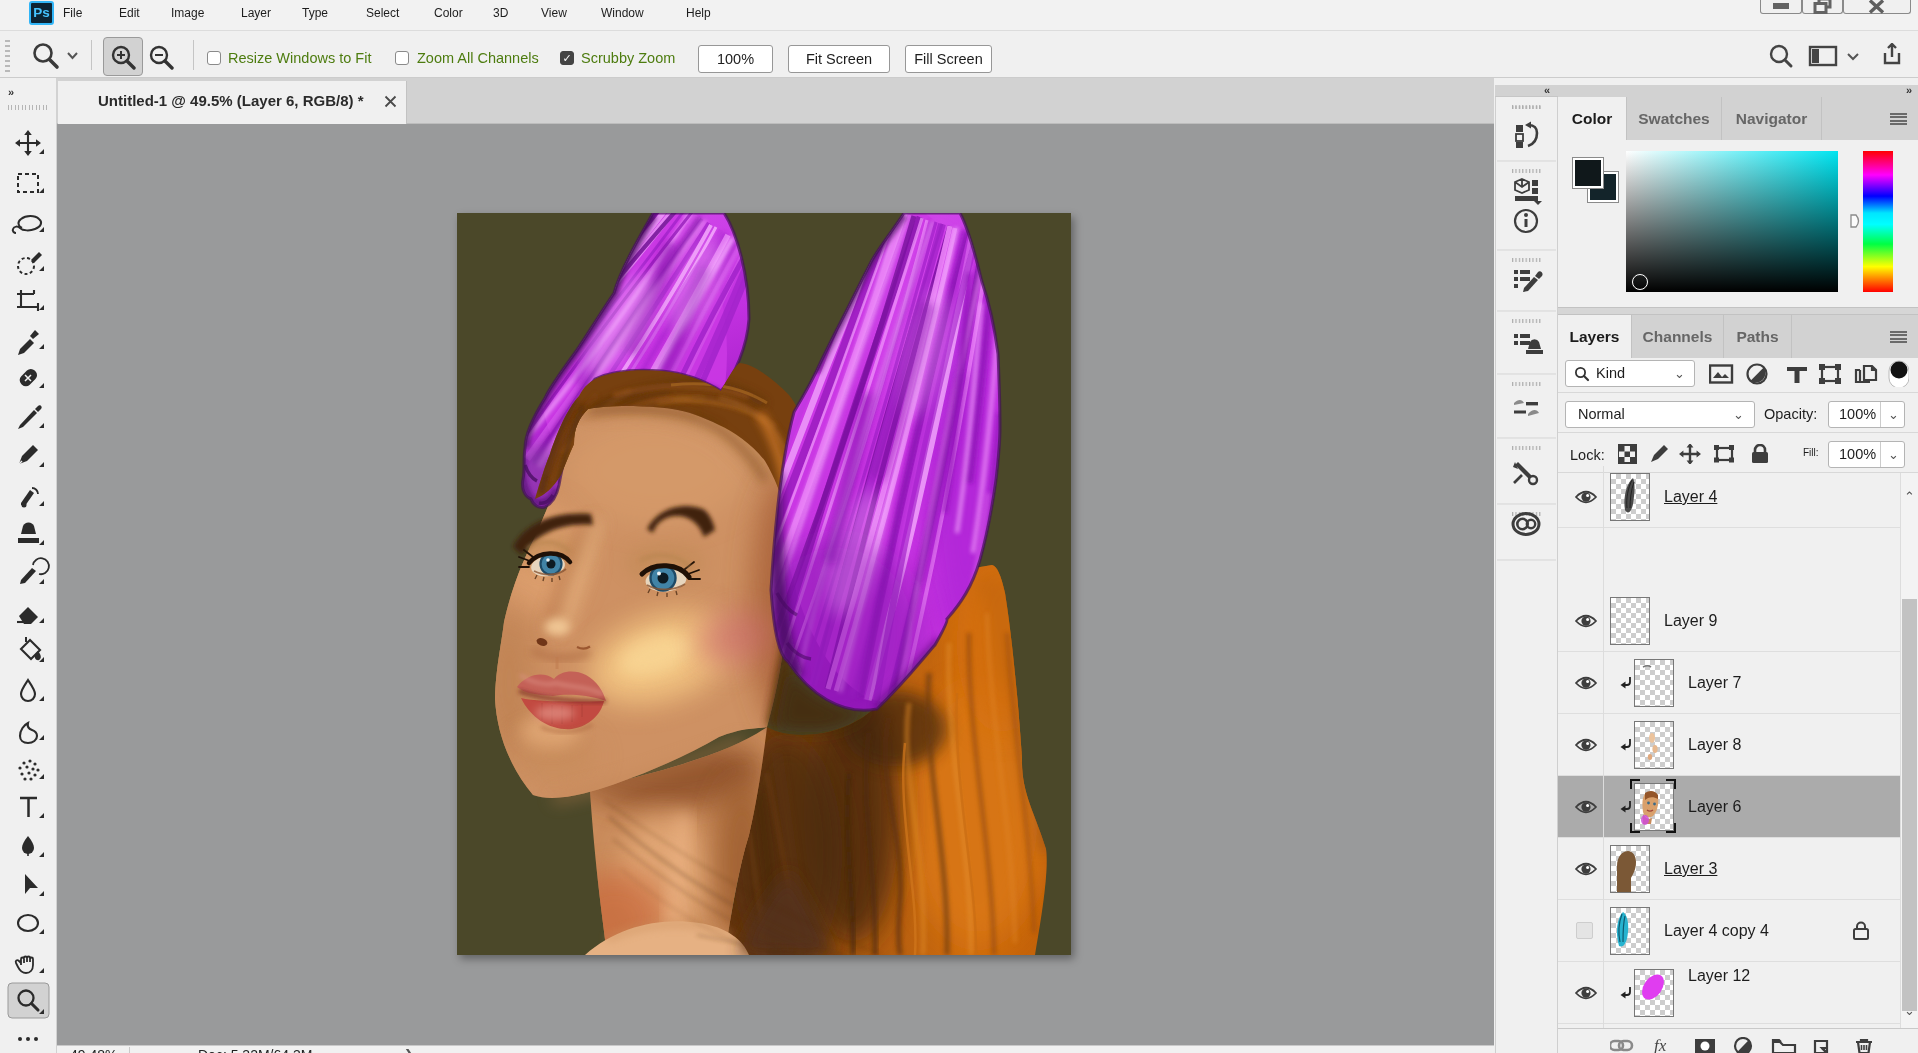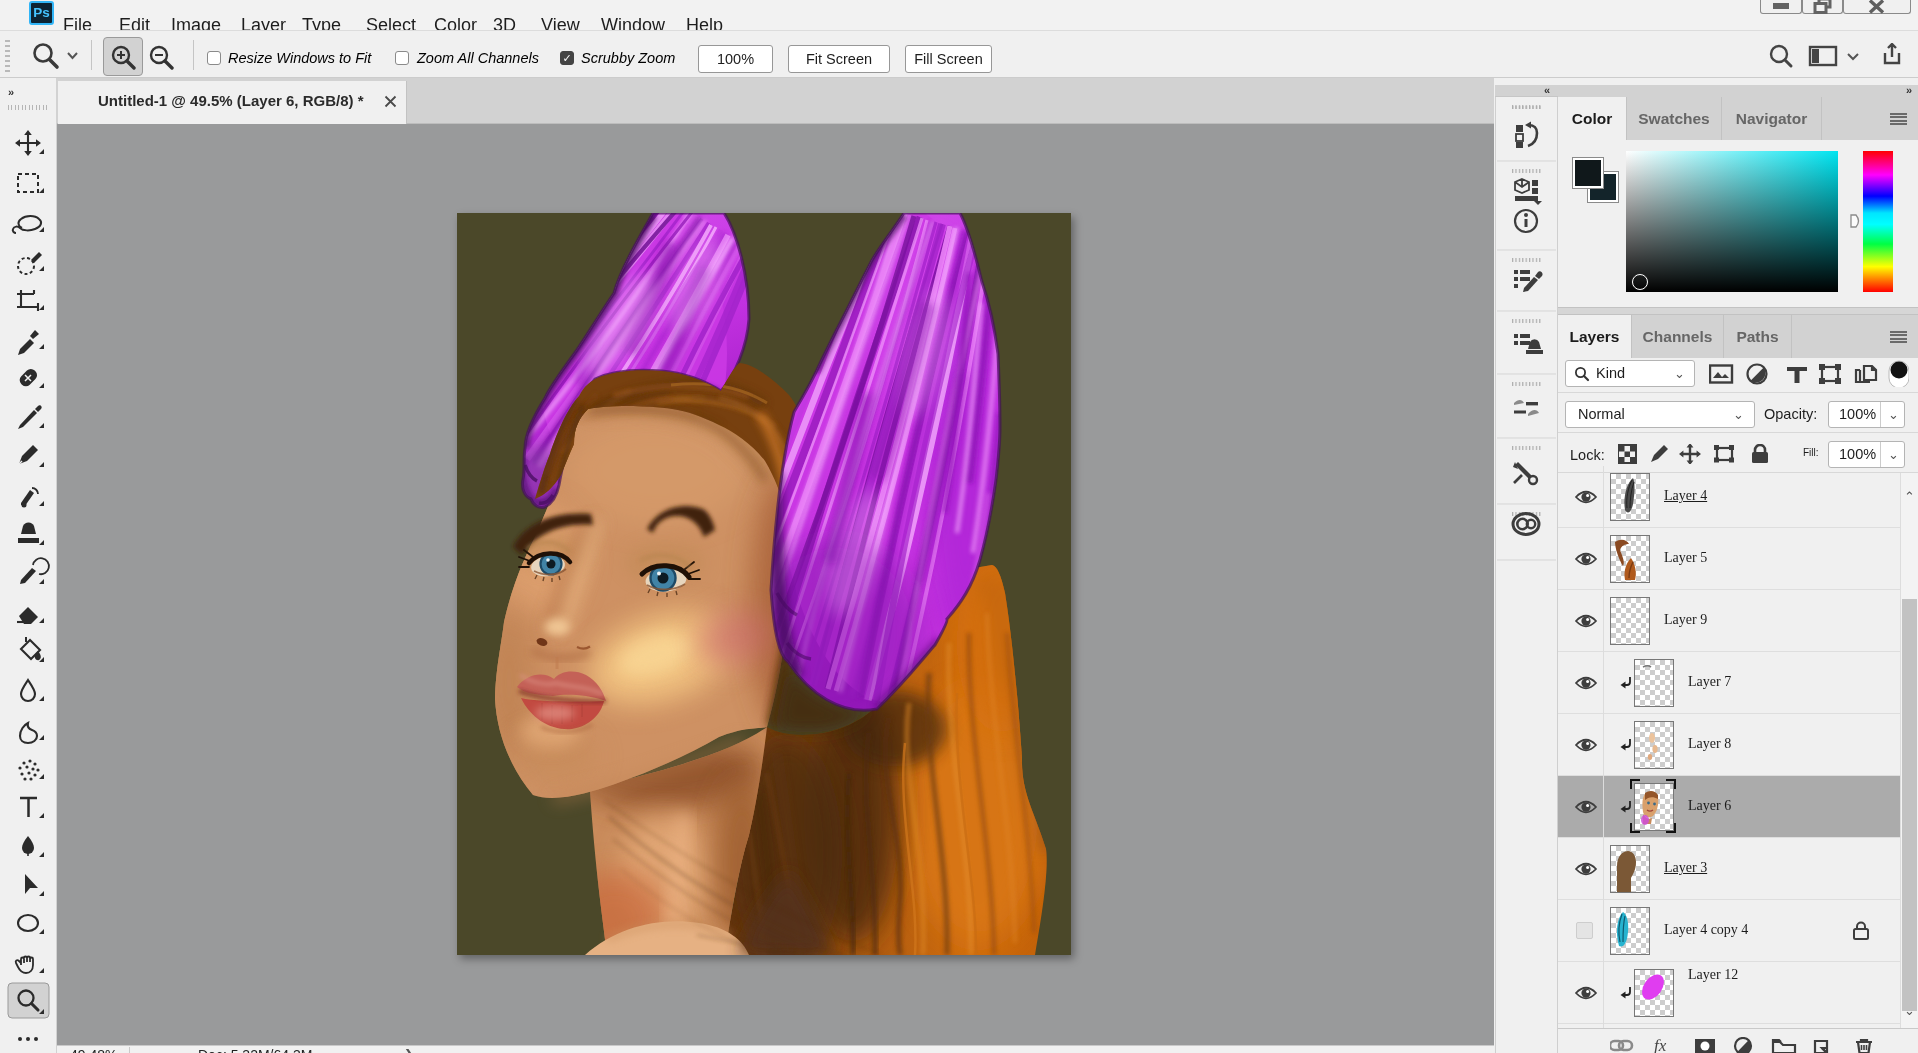--- a/index.html
+++ b/index.html
@@ -2,48 +2,48 @@
 <html><head>
 <meta charset="utf-8">
 <style>
   * { margin:0; padding:0; box-sizing:border-box; }
   html,body { width:1918px; height:1053px; overflow:hidden; font-family:"Liberation Sans", sans-serif; }
   body { background:#f0f0f0; position:relative; }
   .abs { position:absolute; }
   
   #menubar { left:0; top:0; width:1918px; height:30px; background:#f2f2f2; }
   #pslogo { left:29px; top:1px; width:25px; height:24px; background:#0c2333; border:2px solid #31b5f7; border-radius:3px; color:#45c3ff; font-size:13.5px; font-weight:bold; text-align:center; line-height:19px; }
-  .menuitem { top:0px; height:26px; line-height:26px; font-size:18px; color:#1d1d1d;margin-top:12px; }
+  .menuitem { top:0px; height:26px; line-height:26px; font-size:12px; color:#1d1d1d; }
   .winbtn { top:-6px; height:20px; border:1px solid #8a8a8a; border-top:none; background:#f0f0f0; border-radius:0 0 3px 3px; }
   
   #optbar { left:0; top:30px; width:1918px; height:48px; background:#f0f0f0; border-top:1px solid #dcdcdc; border-bottom:1px solid #ccc; }
   .optsep { top:40px; width:1px; height:30px; background:#c5c5c5; }
   .cb { top:51px; width:14px; height:14px; background:#fff; border:1px solid #8a8a8a; border-radius:3px; }
   .cb.on { background:#444; border-color:#444; color:#fff; font-size:11px; line-height:13px; text-align:center; }
-  .optlbl { top:46px; height:24px; line-height:24px; font-size:14.5px; color:#000000;font-style:italic; }
+  .optlbl { top:46px; height:24px; line-height:24px; font-size:14.5px; color:#4d7c0f; }
   .optbtn { top:45px; height:28px; background:#fff; border:1px solid #979797; border-radius:3px; font-size:14.5px; color:#1d1d1d; text-align:center; line-height:26px; }
   
   #toolbar { left:0; top:78px; width:57px; height:975px; background:#f0f0f0; border-right:1px solid #d2d2d2; }
   
   #tabbar { left:57px; top:78px; width:1437px; height:46px; background:#d2d2d2; border-bottom:1px solid #bdbdbd; }
   #doctab { width:349px; height:43px; background:#f0f0f0; border-right:1px solid #c2c2c2; }
   #canvas { left:57px; top:124px; width:1437px; height:921px; background:#999a9b; overflow:hidden; }
   #statusbar { left:57px; top:1045px; width:1437px; height:8px; background:#f1f1f1; border-top:1px solid #c9c9c9; overflow:hidden; }
   
   #iconstrip { left:1495px; top:85px; width:63px; height:968px; background:#f0f0f0; border-left:1px solid #cfcfcf; border-right:1px solid #cfcfcf; }
   
   #panels { left:1558px; top:85px; width:360px; height:968px; background:#f0f0f0; }
   .phead { background:#d2d2d2; }
   .ptab { height:43px; font-size:15.5px; font-weight:bold; color:#666; text-align:center; border-right:1px solid #c2c2c2; }
   .ptab.active { background:#f0f0f0; color:#1b1b1b; }
   .hamb { width:17px; height:12px; background:repeating-linear-gradient(#6a6a6a 0 2px,transparent 2px 3.4px); }
   .whitebox { background:#fff; border:1px solid #b4b4b4; border-radius:3px; font-size:14.5px; color:#1d1d1d; }
   .chev { color:#555; font-size:13px; }
   .layrow { left:0; width:344px; height:62px; border-bottom:1px solid #dedede; }
-  .lname { font-size:14px; color:#1c1c1c;font-family:Liberation Serif, serif; }
+  .lname { font-size:16px; color:#1c1c1c; }
   .thumb { width:40px; height:48px; border:1px solid #777;
     background-image:linear-gradient(45deg,#cdcdcd 25%,transparent 25%,transparent 75%,#cdcdcd 75%),linear-gradient(45deg,#cdcdcd 25%,#fff 25%,#fff 75%,#cdcdcd 75%);
     background-size:10px 10px; background-position:0 0,5px 5px; }
 </style>
 </head>
 <body>
 
 <div id="menubar" class="abs"></div>
 <div id="pslogo" class="abs">Ps</div>
 <span class="abs menuitem" style="left:63px">File</span>
@@ -769,35 +769,20 @@
         </svg>
       <div class="thumb abs" style="left:52px;top:7px">
         <svg width="38" height="46" viewBox="0 0 38 46">
             <path d="M22 4 C15 10 12 24 14 36 C16 40 20 40 22 30 C24 18 24 8 22 4 Z" fill="#4a4a4a"></path>
             <path d="M21 6 C17 14 15 24 16 34 M23 8 C20 16 19 26 19 34" stroke="#222" stroke-width="1" fill="none"></path>
           </svg>
       </div>
       <span class="lname abs" style="left:106px;top:22px;text-decoration:underline">Layer 4</span>
     </div>
 
-    <div class="layrow abs" style="top:62px">
-      <svg class="abs" style="left:17px;top:23px" width="22" height="16" viewBox="0 0 22 16">
-          <path d="M1 8 Q11 -2.5 21 8 Q11 18.5 1 8 Z" fill="none" stroke="#3d3d3d" stroke-width="1.8"></path>
-          <circle cx="11" cy="8" r="4.6" fill="#3d3d3d"></circle>
-          <circle cx="12.6" cy="6.6" r="1.5" fill="#fff"></circle>
-        </svg>
-      <div class="thumb abs" style="left:52px;top:7px">
-        <svg width="38" height="46" viewBox="0 0 38 46">
-            <path d="M4 6 C10 2 16 4 18 8 C14 8 10 10 9 14 C12 22 14 26 12 30 C8 24 4 12 4 6 Z" fill="#8a4a22"></path>
-            <path d="M14 44 C12 34 16 26 20 22 C24 28 26 36 24 44 Z" fill="#b05a1d"></path>
-            <path d="M18 42 C18 34 20 30 22 26" stroke="#7a3a12" stroke-width="1.4" fill="none"></path>
-          </svg>
-      </div>
-      <span class="lname abs" style="left:106px;top:22px">Layer 5</span>
-    </div>
 
     <div class="layrow abs" style="top:124px">
       <svg class="abs" style="left:17px;top:23px" width="22" height="16" viewBox="0 0 22 16">
           <path d="M1 8 Q11 -2.5 21 8 Q11 18.5 1 8 Z" fill="none" stroke="#3d3d3d" stroke-width="1.8"></path>
           <circle cx="11" cy="8" r="4.6" fill="#3d3d3d"></circle>
           <circle cx="12.6" cy="6.6" r="1.5" fill="#fff"></circle>
         </svg>
       <div class="thumb abs" style="left:52px;top:7px"></div>
       <span class="lname abs" style="left:106px;top:22px">Layer 9</span>
     </div>

